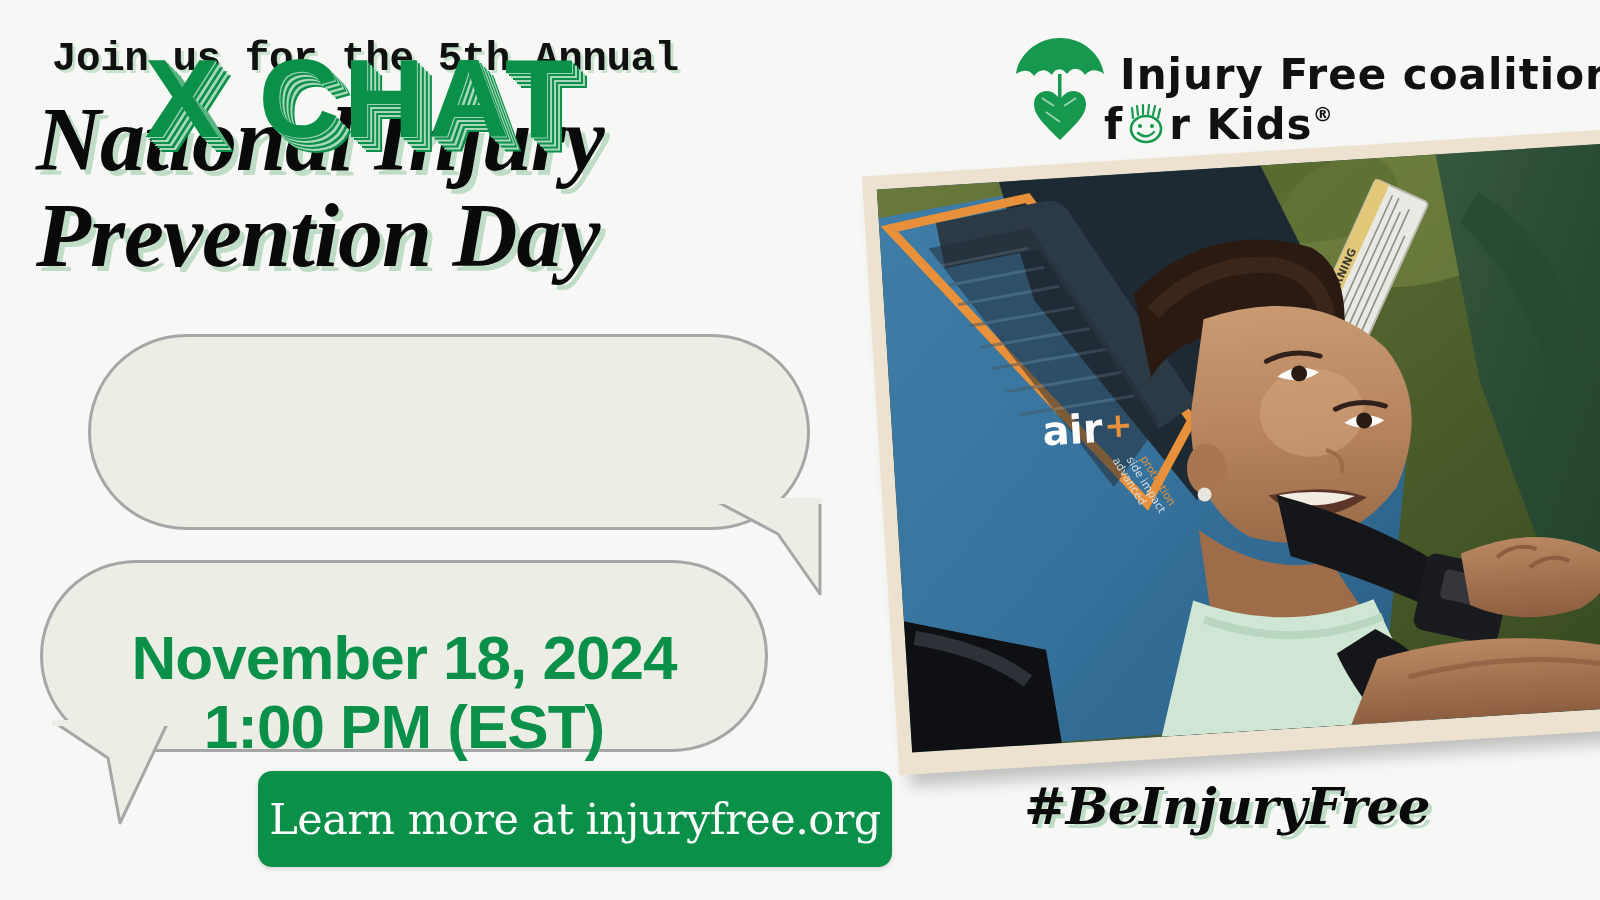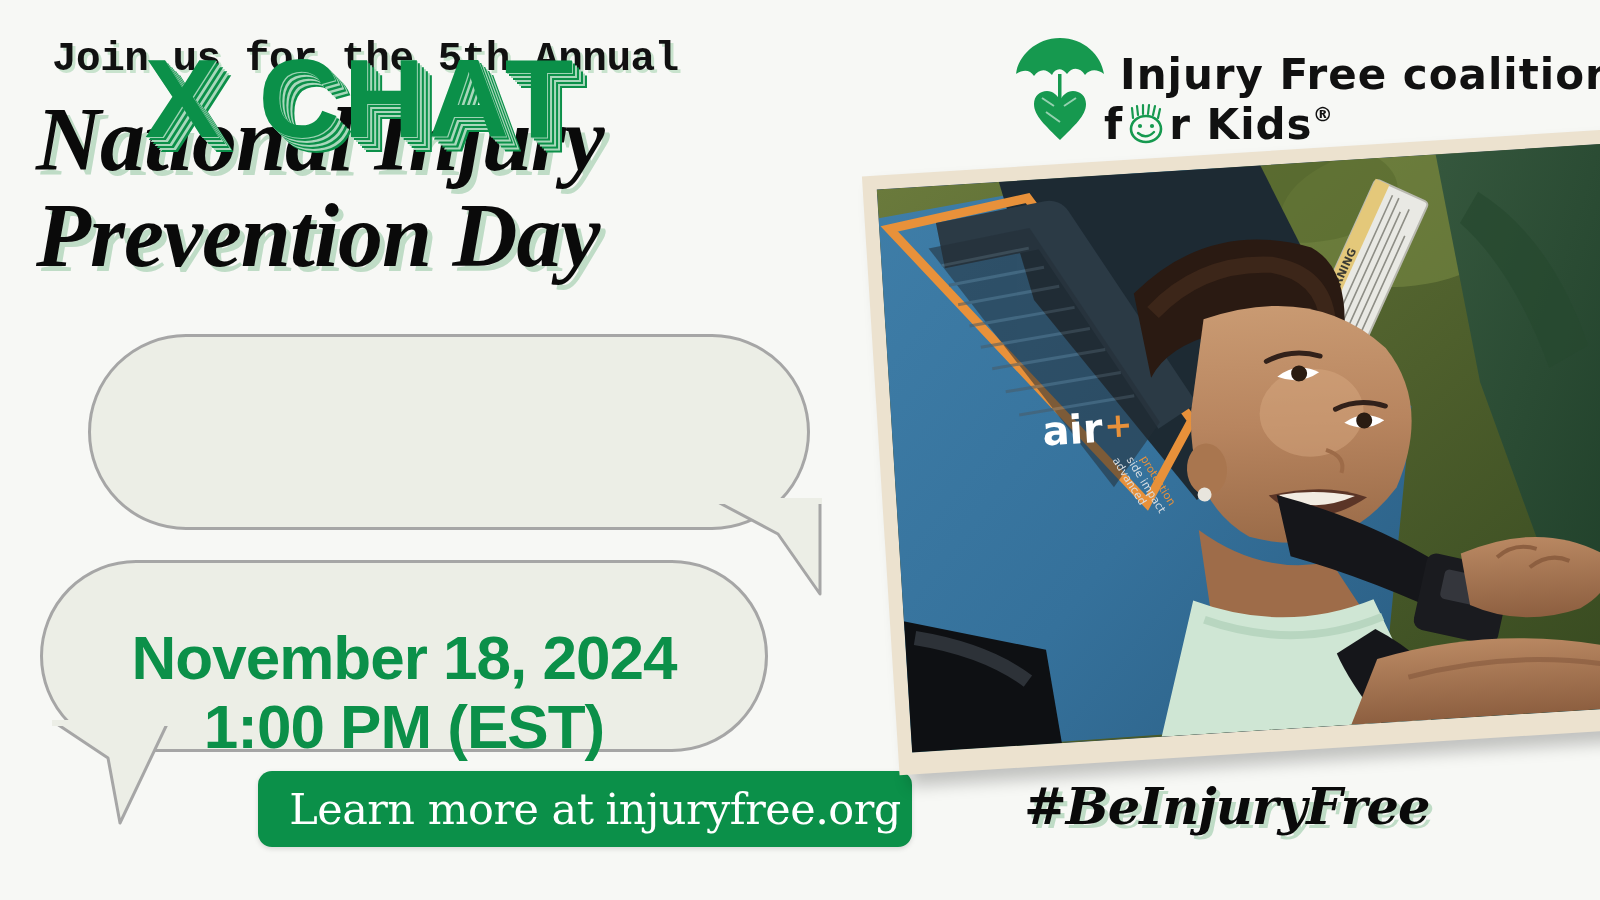--- a/index.html
+++ b/index.html
@@ -131,34 +131,33 @@
     white-space: nowrap;
     margin-top: 36px;
   }
 
   
   .cta {
     position: absolute;
     left: 258px;
     top: 771px;
     width: 634px;
-    height: 76px;
+    height: 96px;
     background: #0b9049;
     border-radius: 14px;
     display: flex;
     align-items: center;
     justify-content: center;
     color: #ffffff;
     font-family: "DejaVu Serif", serif;
     font-size: 43px;
     letter-spacing: -0.5px;
     white-space: nowrap;
     box-shadow: 0 2px 5px rgba(0,0,0,0.13);
     cursor: pointer;
-    padding-left: 20px;
   }
   .cta .strong { font-weight: normal; margin-left: 12px; }
 
   
   .logo {
     position: absolute;
     left: 1012px;
     top: 24px;
     width: 520px;
     height: 120px;

